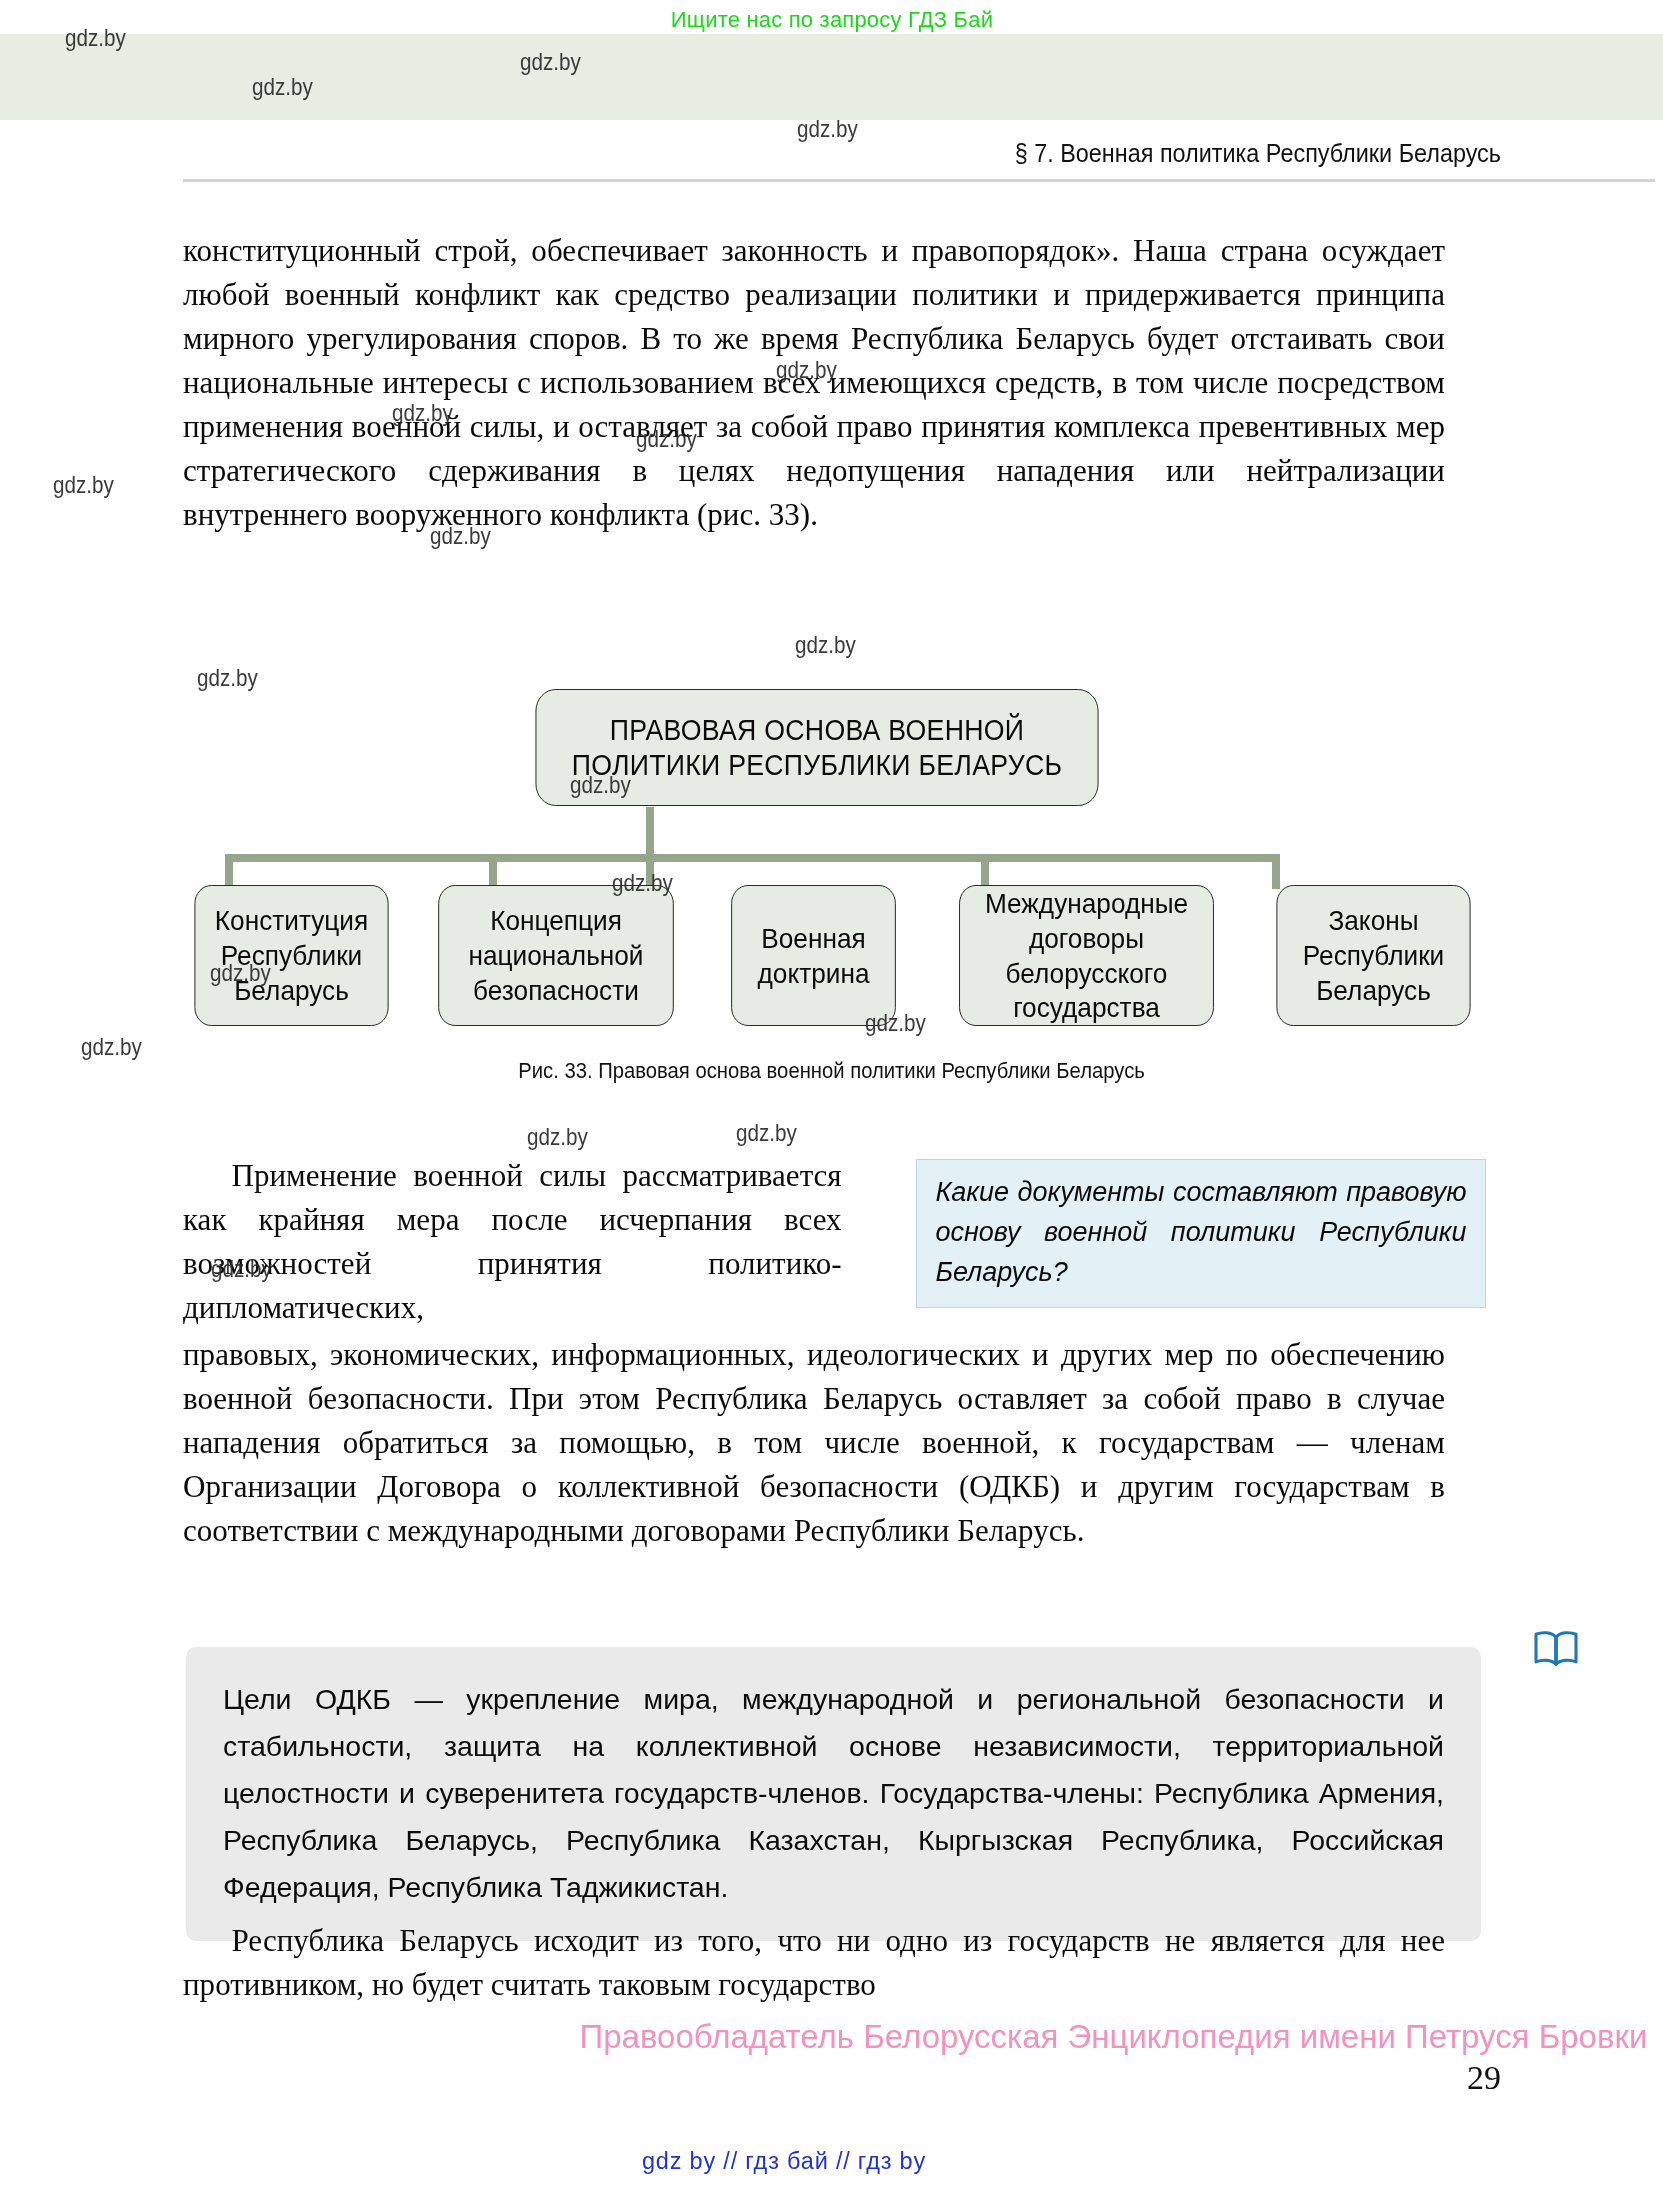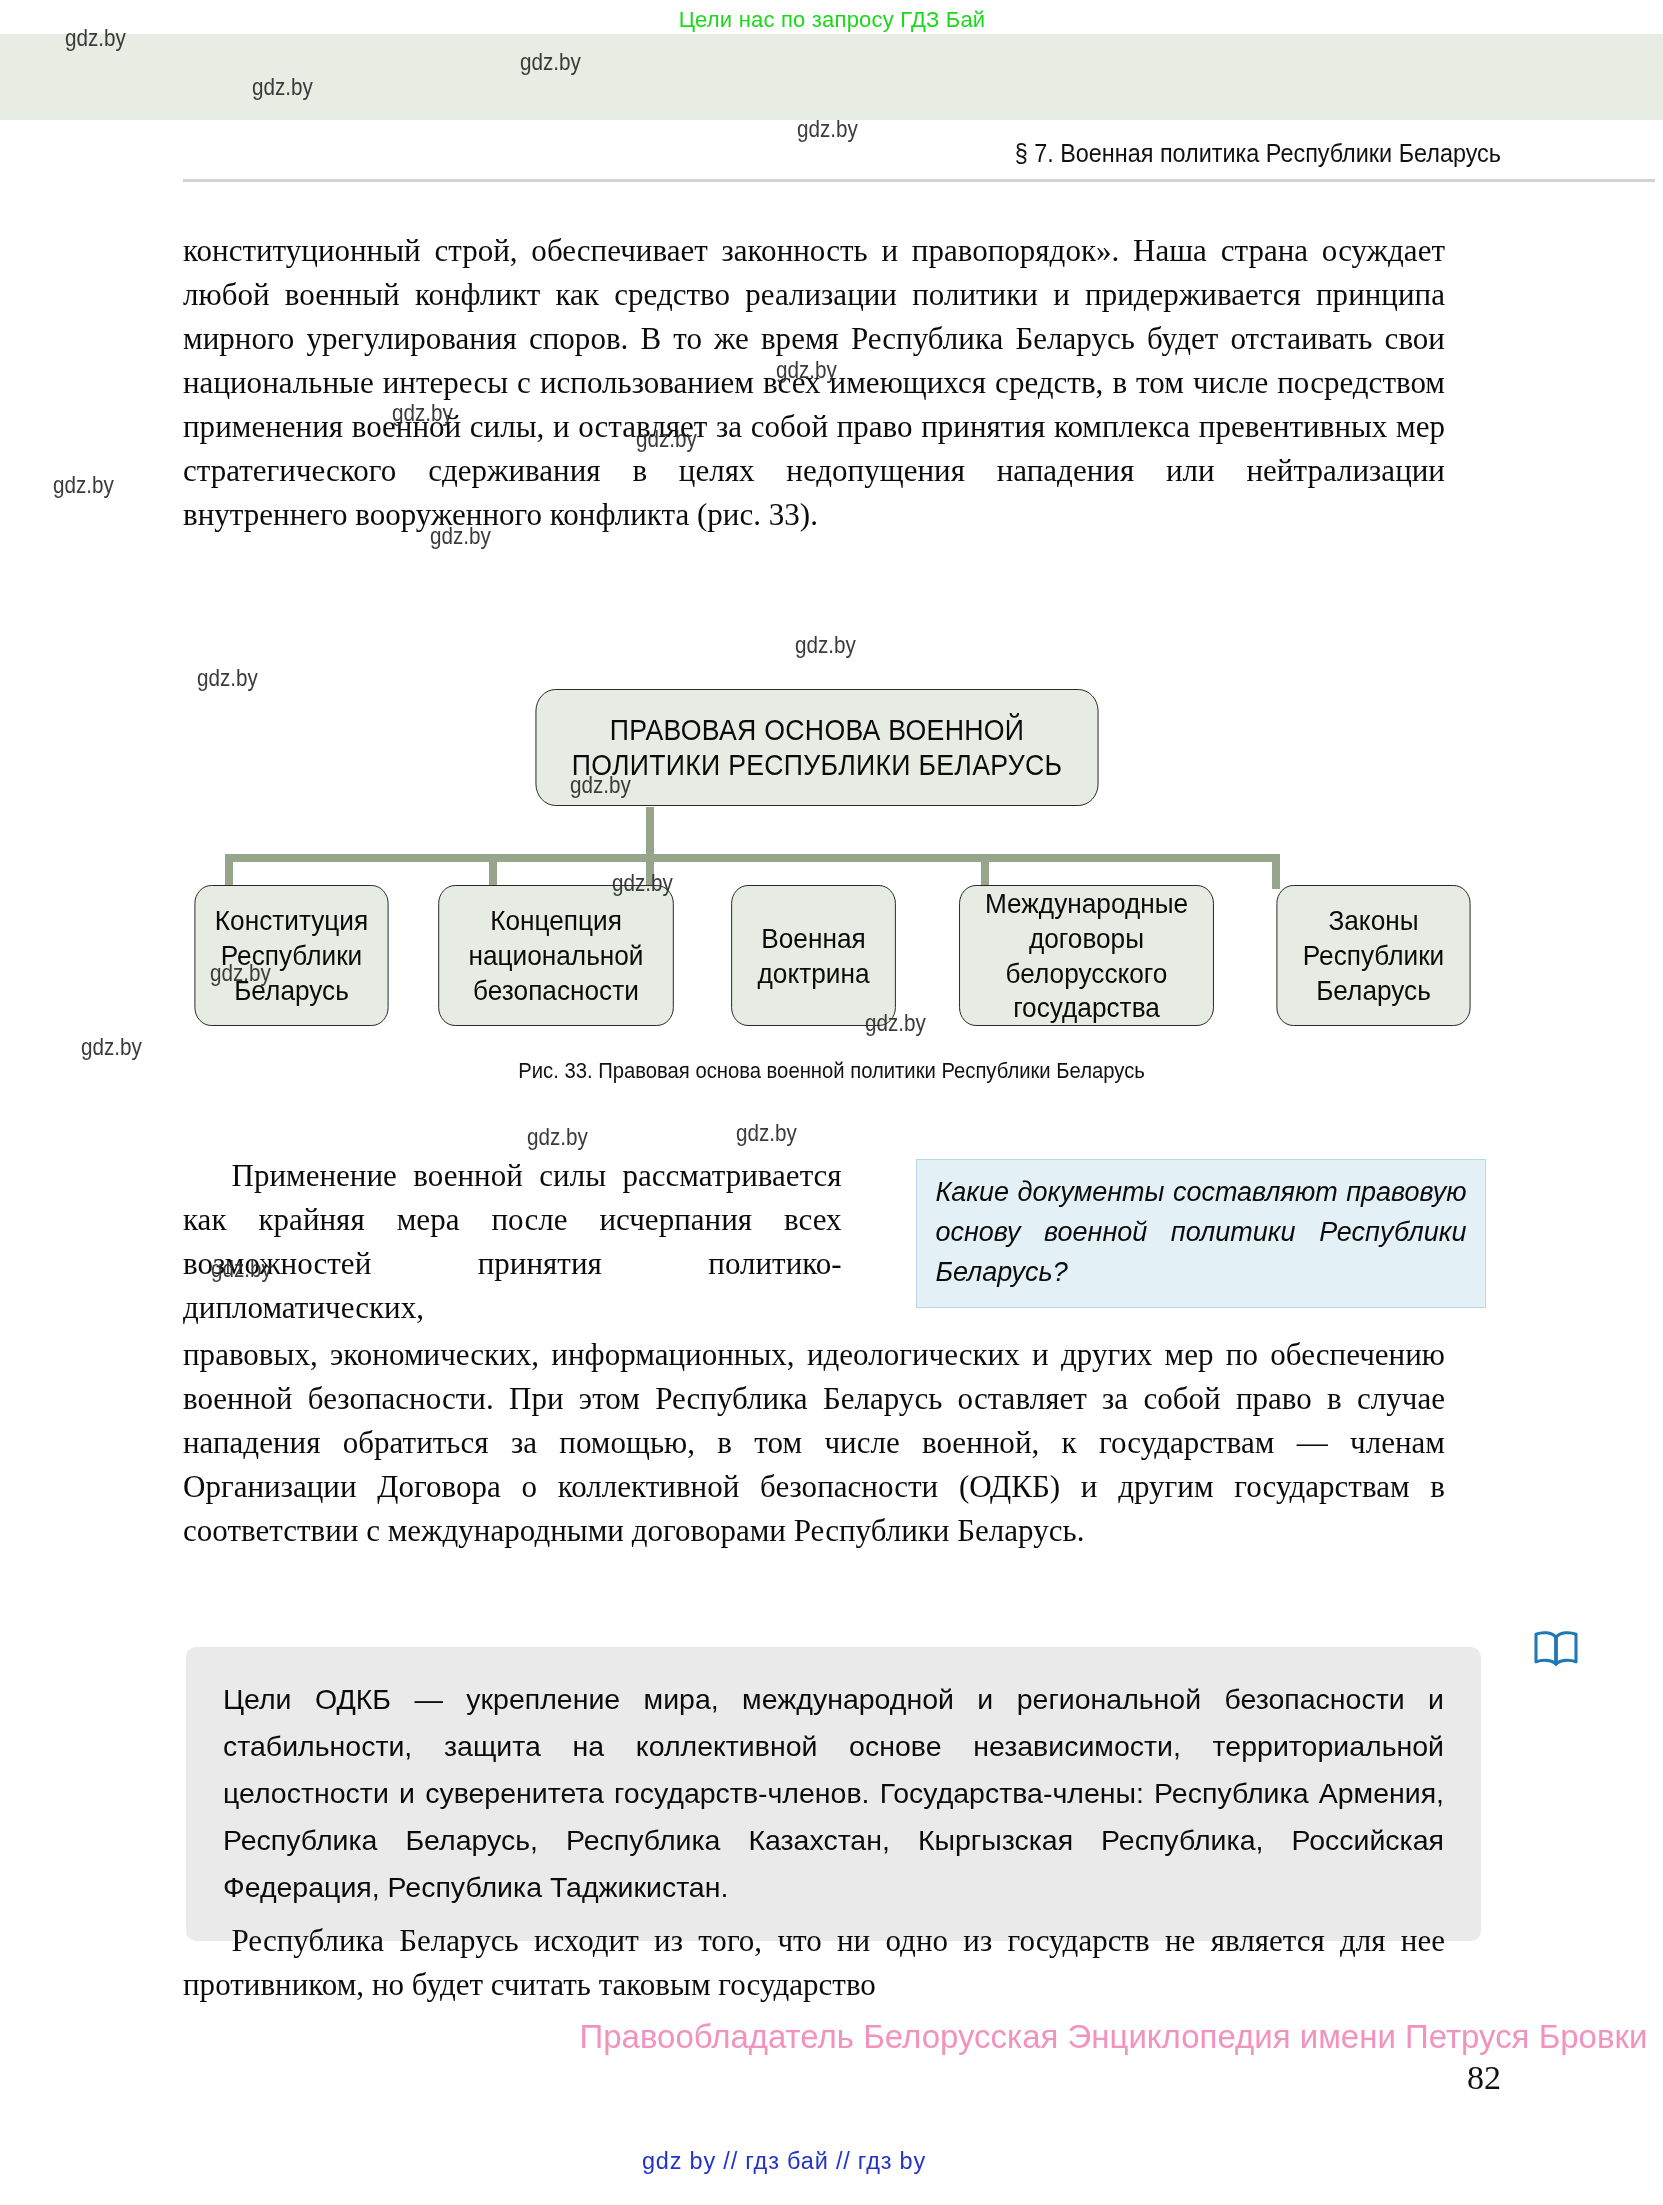--- a/index.html
+++ b/index.html
@@ -210,21 +210,21 @@
     font-family: "Liberation Sans", "DejaVu Sans", sans-serif;
     font-size: 23.5px;
     color: #2233cc;
     z-index: 5;
     letter-spacing: 0.8px;
   }
 </style>
 </head>
 <body>
 
-<div class="topbanner">Цели нас по запросу ГДЗ Бай</div>
+<div class="topbanner">Ищите нас по запросу ГДЗ Бай</div>
 
 <div class="headband"></div>
 
 <div class="runhead">§ 7. Военная политика Республики Беларусь</div>
 <div class="headrule"></div>
 
 <div class="para" style="left:183px; top:228px; width:1301px;">конституционный строй, обеспечивает законность и правопорядок». Наша страна осуждает любой военный конфликт как средство реализации политики и придерживается принципа мирного урегулирования споров. В то же время Республика Беларусь будет отстаивать свои национальные интересы с использованием всех имеющихся средств, в том числе посредством применения военной силы, и оставляет за собой право принятия комплекса превентивных мер стратегического сдерживания в целях недопущения нападения или нейтрализации внутреннего вооруженного конфликта (рис. 33).</div>
 
 <div class="diagram">
 
@@ -279,21 +279,21 @@
     <path d="M32 12 L32 47"></path>
   </g>
 </svg>
 
 <div class="para indent" style="left:183px; top:1918px; width:1301px;">Республика Беларусь исходит из того, что ни одно из государств не является для нее противником, но будет считать таковым государство</div>
 
 <div class="copyr">
   <span>Правообладатель Белорусская Энциклопедия имени Петруся Бровки</span>
 </div>
 
-<div class="pageno">82</div>
+<div class="pageno">29</div>
 
 <div class="footer">gdz by  //  гдз бай  //  гдз by</div>
 
 <div id="wm-layer">
     <div class="wm" style="left: 65px; top: 23.5px;">gdz.by</div>
     <div class="wm" style="left: 520px; top: 48px;">gdz.by</div>
     <div class="wm" style="left: 252px; top: 73px;">gdz.by</div>
     <div class="wm" style="left: 797px; top: 115px;">gdz.by</div>
     <div class="wm" style="left: 776px; top: 356px;">gdz.by</div>
     <div class="wm" style="left: 392px; top: 399px;">gdz.by</div>

